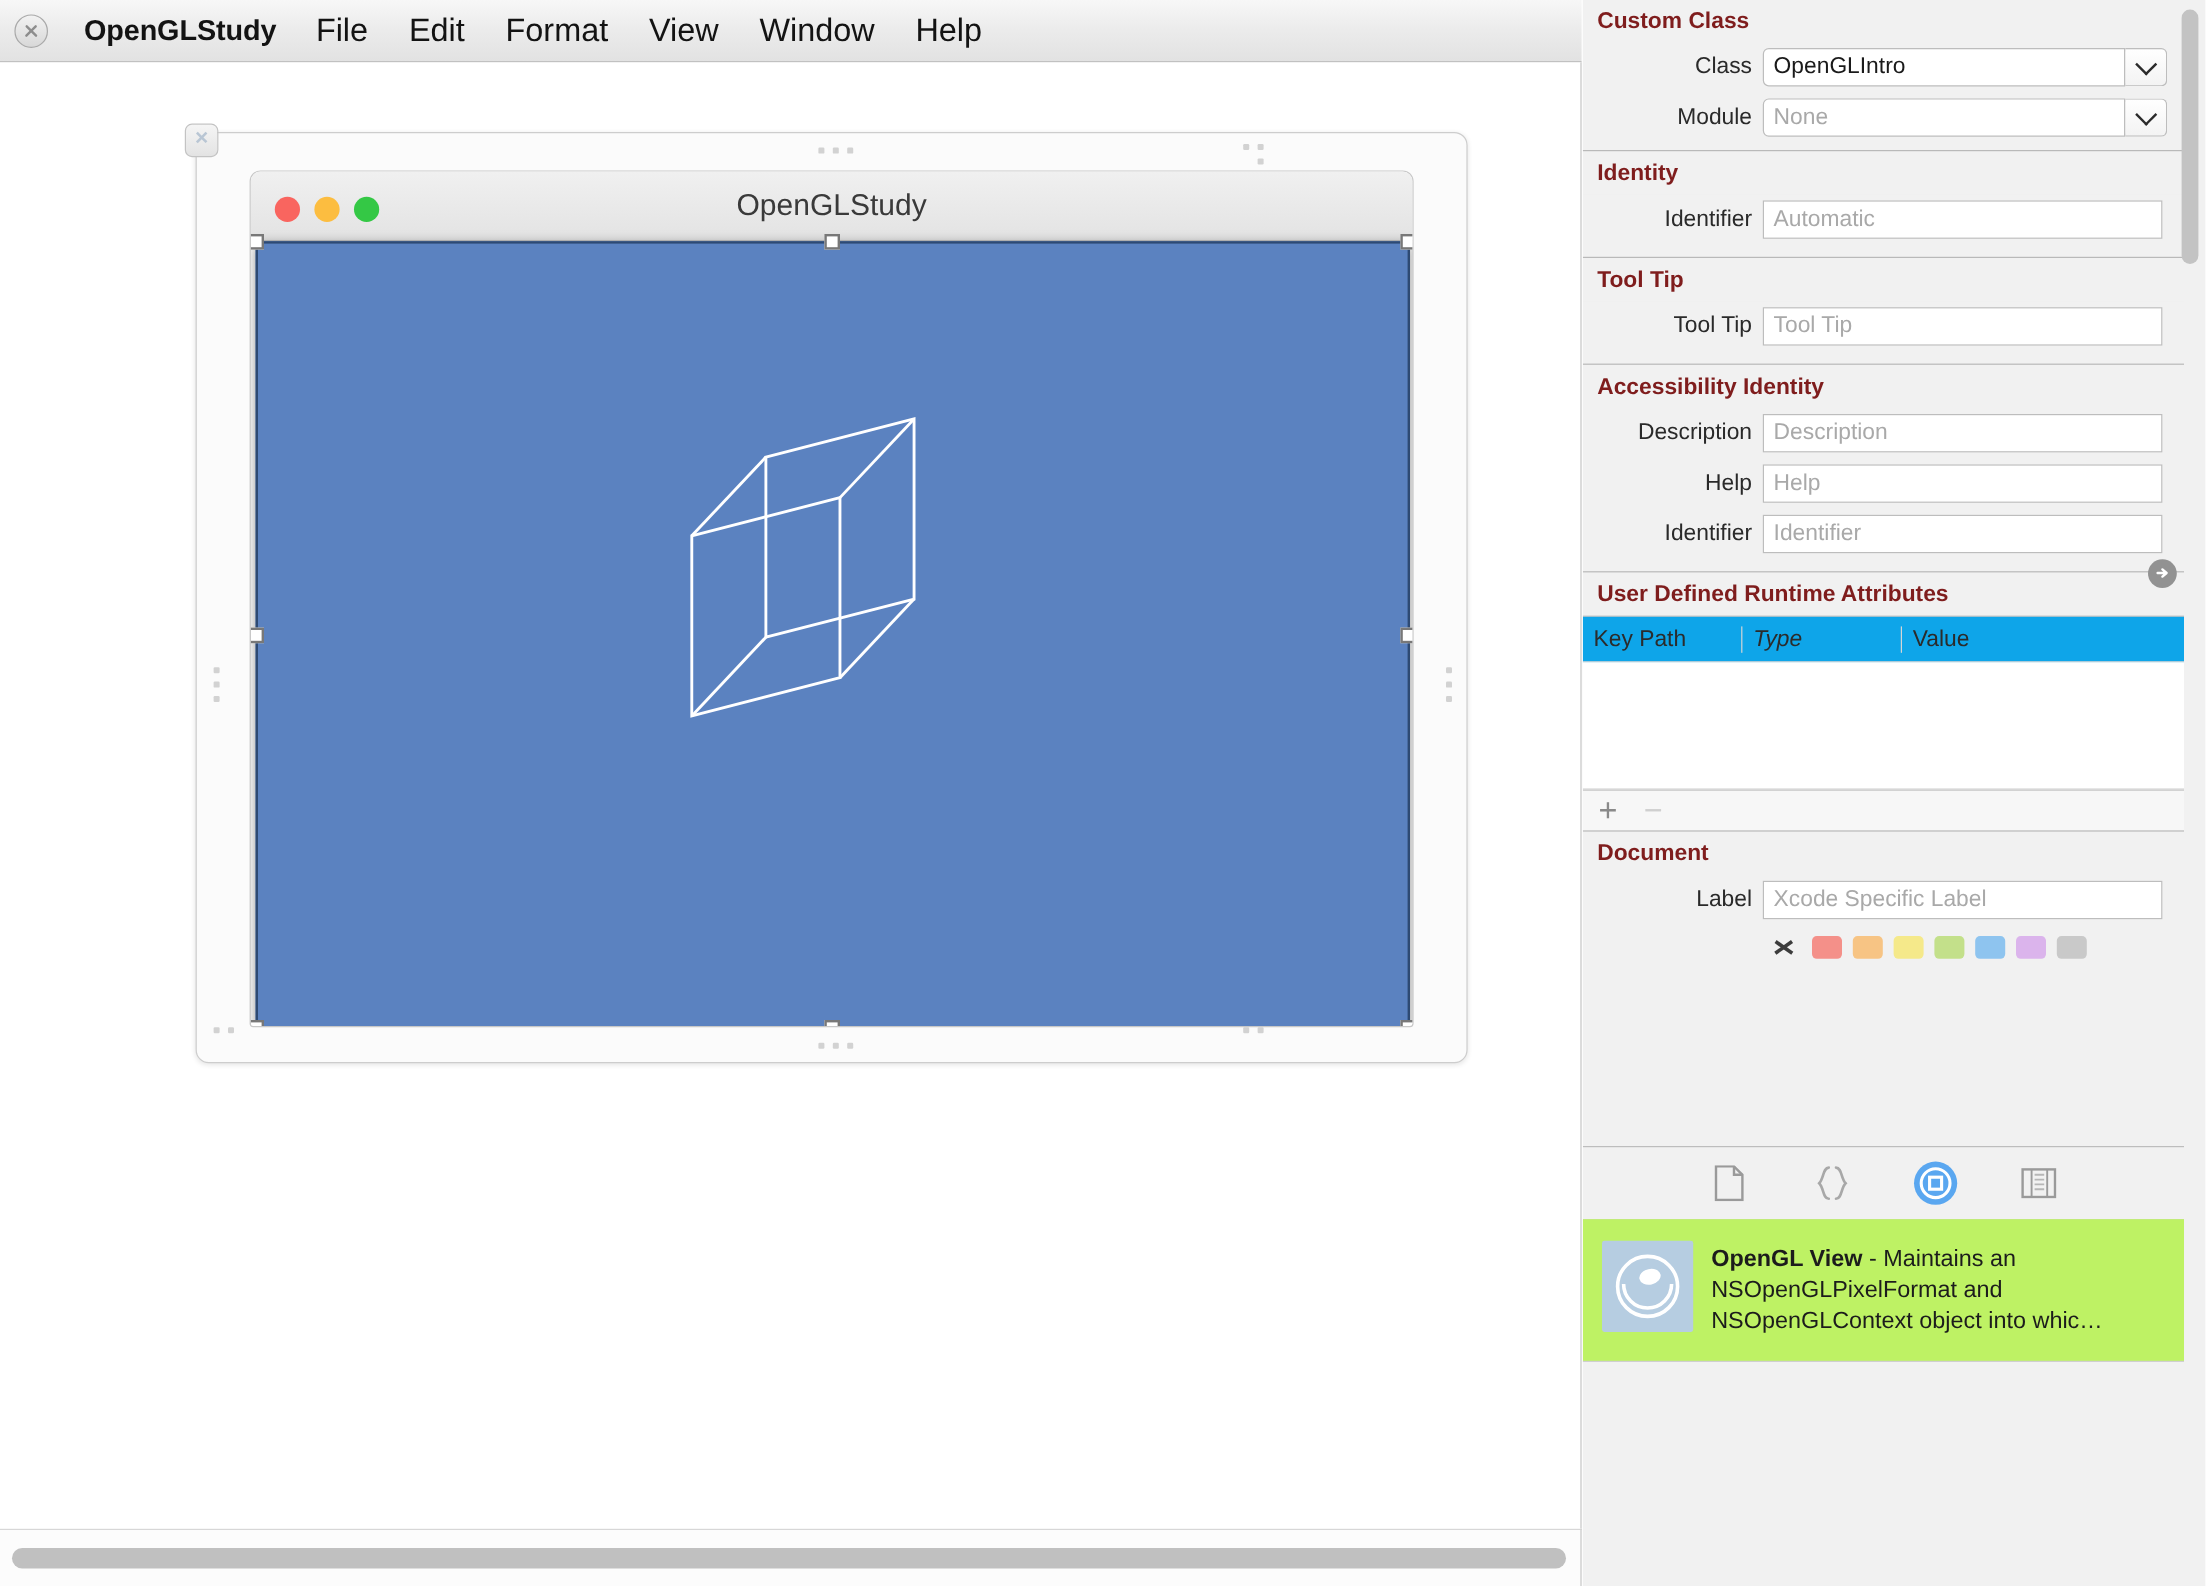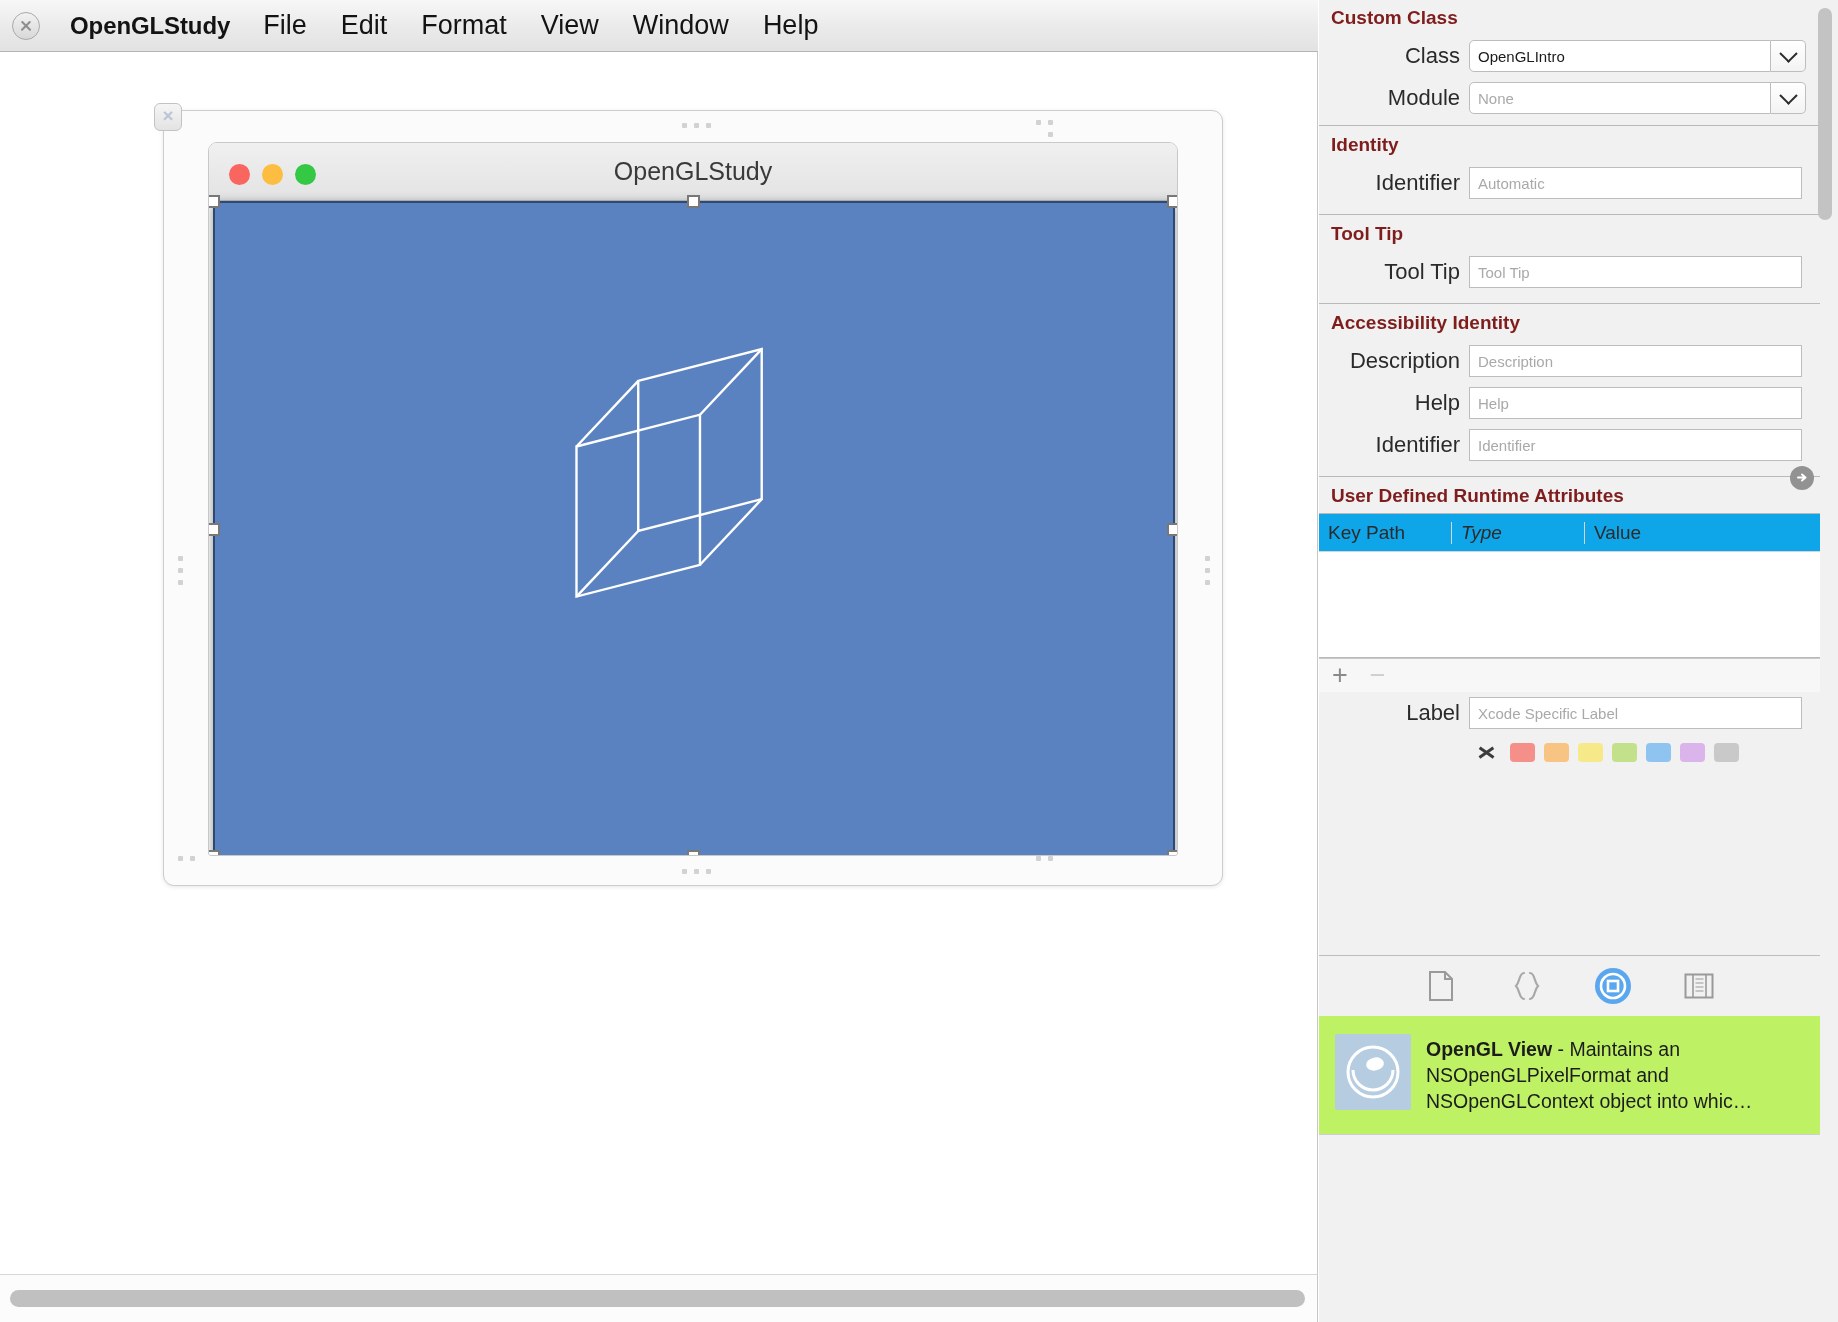--- a/index.html
+++ b/index.html
@@ -221,35 +221,35 @@
   .section-head.first { border-top: none; padding-top: 7px; }
 
   .row {
     display: flex;
     align-items: center;
     padding: 5px 14px 5px 0;
   }
   .row-label {
     width: 141px;
     text-align: right;
-    font-size: 22px;
+    font-size: 19px;
     color: #2a2a2a;
     padding-right: 9px;
     flex: 0 0 auto;
   }
   .field {
     flex: 1 1 auto;
     height: 32px;
     background: #ffffff;
     border: 1px solid #bdbdbd;
     box-sizing: border-box;
     display: flex;
     align-items: center;
     padding: 0 8px;
-    font-size: 15px;
+    font-size: 19px;
     color: #1a1a1a;
     position: relative;
   }
   .field.placeholder { color: #a9a9a9; }
   .combo {
     display: flex;
     flex: 1 1 auto;
   }
   .combo .field { border-radius: 5px 0 0 5px; }
   .combo-btn {
@@ -558,20 +558,21 @@
         <div class="rt-col c2">Type</div>
         <div class="rt-col c3">Value</div>
       </div>
       <div id="rt-body"></div>
     </div>
     <div id="rt-toolbar">
       <span class="rt-btn">+</span>
       <span class="rt-btn disabled">−</span>
     </div>
 
+    <div class="section-head">Document</div>
     <div class="row" style="padding-right:18px;">
       <div class="row-label">Label</div>
       <div class="field placeholder plain-box">Xcode Specific Label</div>
     </div>
     <div id="swatch-row">
       <div id="swatch-none"></div>
       <div class="swatch" style="background:#f49089;"></div>
       <div class="swatch" style="background:#f7c484;"></div>
       <div class="swatch" style="background:#f5e98a;"></div>
       <div class="swatch" style="background:#c3e08a;"></div>

